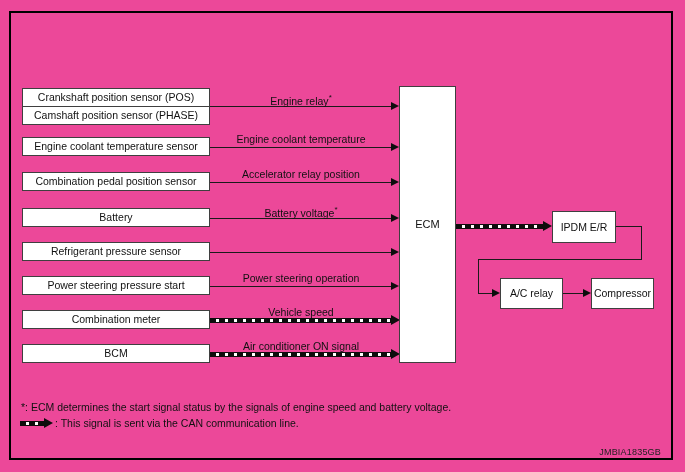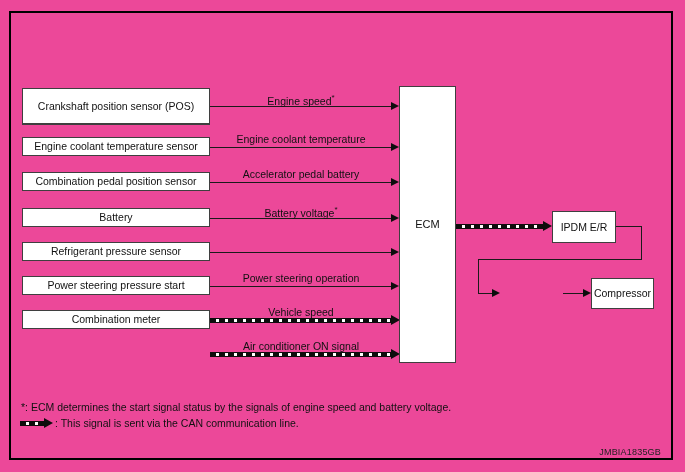--- a/index.html
+++ b/index.html
@@ -62,72 +62,75 @@
   }
 </style>
 </head>
 <body>
 
 <div class="canvas">
   <div class="frame"></div>
 
   <div class="box combo" style="top:88px;">
     <div class="row div">Crankshaft position sensor (POS)</div>
+    <div class="row">Camshaft position sensor (PHASE)</div>
   </div>
   <div class="hline" style="left:210px; top:106px; width:181px;"></div>
   <div class="arr" style="left:391px; top:102px;"></div>
-  <div class="sig-label" style="top:92px;"><span>Engine speed</span><sup>*</sup></div>
+  <div class="sig-label" style="top:92px;"><span>Engine relay</span><sup>*</sup></div>
 
   <div class="box src" style="top:137px;">Engine coolant temperature sensor</div>
   <div class="hline" style="left:210px; top:147px; width:181px;"></div>
   <div class="arr" style="left:391px; top:143px;"></div>
   <div class="sig-label" style="top:133px;"><span>Engine coolant temperature</span></div>
 
   <div class="box src" style="top:172px;">Combination pedal position sensor</div>
   <div class="hline" style="left:210px; top:182px; width:181px;"></div>
   <div class="arr" style="left:391px; top:178px;"></div>
-  <div class="sig-label" style="top:168px;"><span>Accelerator pedal battery</span></div>
+  <div class="sig-label" style="top:168px;"><span>Accelerator relay position</span></div>
 
   <div class="box src" style="top:208px;">Battery</div>
   <div class="hline" style="left:210px; top:218px; width:181px;"></div>
   <div class="arr" style="left:391px; top:214px;"></div>
   <div class="sig-label" style="top:204px;"><span>Battery voltage</span><sup>*</sup></div>
 
   <div class="box src" style="top:242px;">Refrigerant pressure sensor</div>
   <div class="hline" style="left:210px; top:252px; width:181px;"></div>
   <div class="arr" style="left:391px; top:248px;"></div>
 
   <div class="box src" style="top:276px;">Power steering pressure start</div>
   <div class="hline" style="left:210px; top:286px; width:181px;"></div>
   <div class="arr" style="left:391px; top:282px;"></div>
   <div class="sig-label" style="top:272px;"><span>Power steering operation</span></div>
 
   <div class="box src" style="top:310px;">Combination meter</div>
   <div class="can-bar" style="left:210px; top:318px; width:181px;"></div>
   <div class="arr-can" style="left:391px; top:315px;"></div>
   <div class="sig-label" style="top:306px;"><span>Vehicle speed</span></div>
 
+  <div class="box src" style="top:344px;">BCM</div>
   <div class="can-bar" style="left:210px; top:352px; width:181px;"></div>
   <div class="arr-can" style="left:391px; top:349px;"></div>
   <div class="sig-label" style="top:340px;"><span>Air conditioner ON signal</span></div>
 
   <div class="box" style="left:399px; top:86px; width:57px; height:277px; font-size:11px;">ECM</div>
 
   <div class="can-bar" style="left:456px; top:224px; width:87px;"></div>
   <div class="arr-can" style="left:543px; top:221px;"></div>
 
   <div class="box" style="left:552px; top:211px; width:64px; height:32px;">IPDM E/R</div>
 
   <div class="hline" style="left:616px; top:226px; width:26px;"></div>
   <div class="vline" style="left:641px; top:226px; height:34px;"></div>
   <div class="hline" style="left:478px; top:259px; width:164px;"></div>
   <div class="vline" style="left:478px; top:259px; height:35px;"></div>
   <div class="hline" style="left:478px; top:293px; width:14px;"></div>
   <div class="arr" style="left:492px; top:289px;"></div>
 
+  <div class="box" style="left:500px; top:278px; width:63px; height:31px;">A/C relay</div>
 
   <div class="hline" style="left:563px; top:293px; width:20px;"></div>
   <div class="arr" style="left:583px; top:289px;"></div>
 
   <div class="box" style="left:591px; top:278px; width:63px; height:31px;">Compressor</div>
 
   <div class="footnote" style="top:401px;">
     <span>*: ECM determines the start signal status by the signals of engine speed and battery voltage.</span>
   </div>
   <div class="footnote" style="top:417px; left:20px;">

